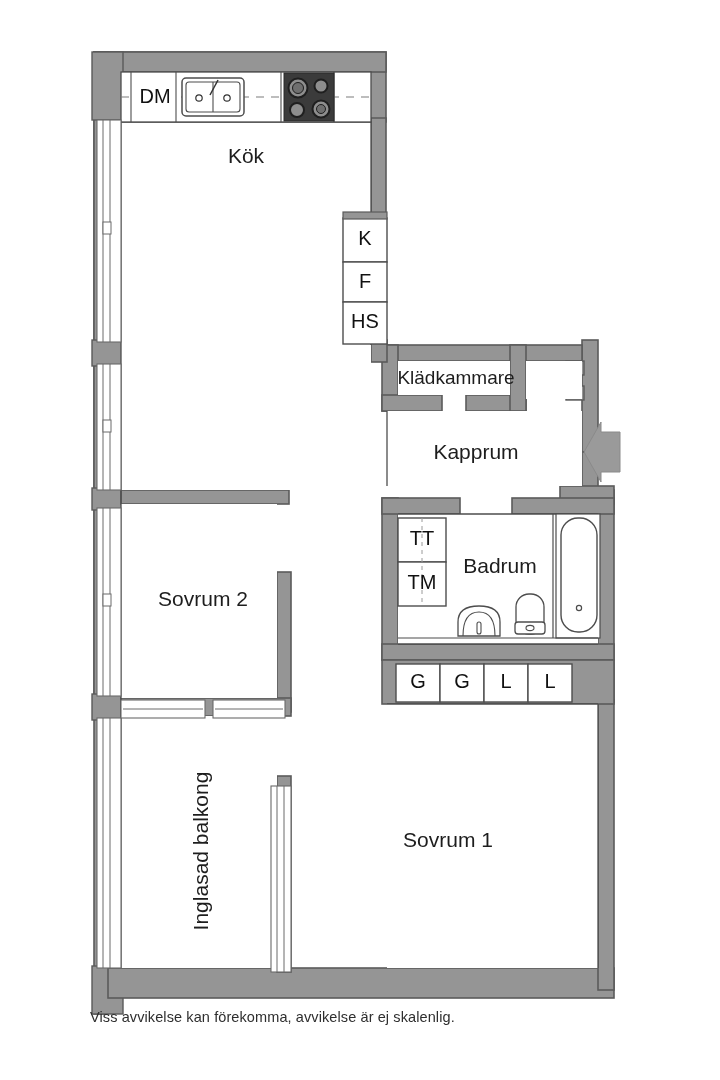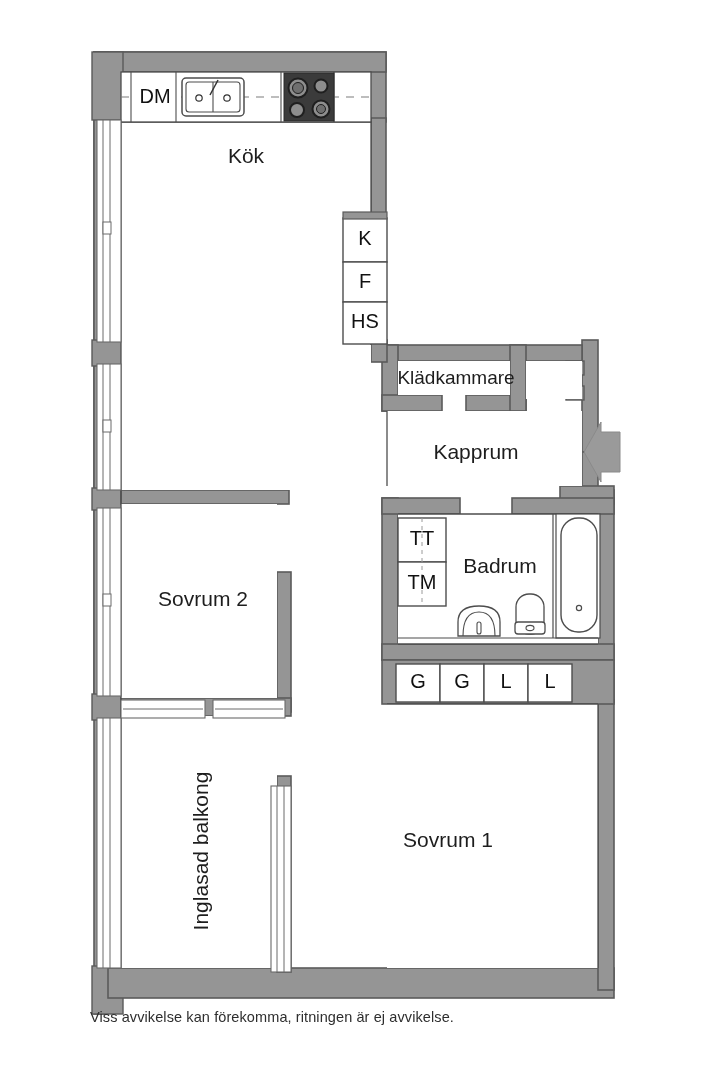--- a/index.html
+++ b/index.html
@@ -275,15 +275,15 @@
       <text class="box-label" x="422" y="540">TT</text>
       <text class="box-label" x="422" y="584">TM</text>
       <text class="box-label" x="418" y="683">G</text>
       <text class="box-label" x="462" y="683">G</text>
       <text class="box-label" x="506" y="683">L</text>
       <text class="box-label" x="550" y="683">L</text>
     </g>
 
   </svg>
 
-  <div class="caption-text">Viss avvikelse kan förekomma, ritningen är ej avvikelse.</div>
+  <div class="caption-text">Viss avvikelse kan förekomma, avvikelse är ej skalenlig.</div>
 
 </div>
 
 </body></html>

